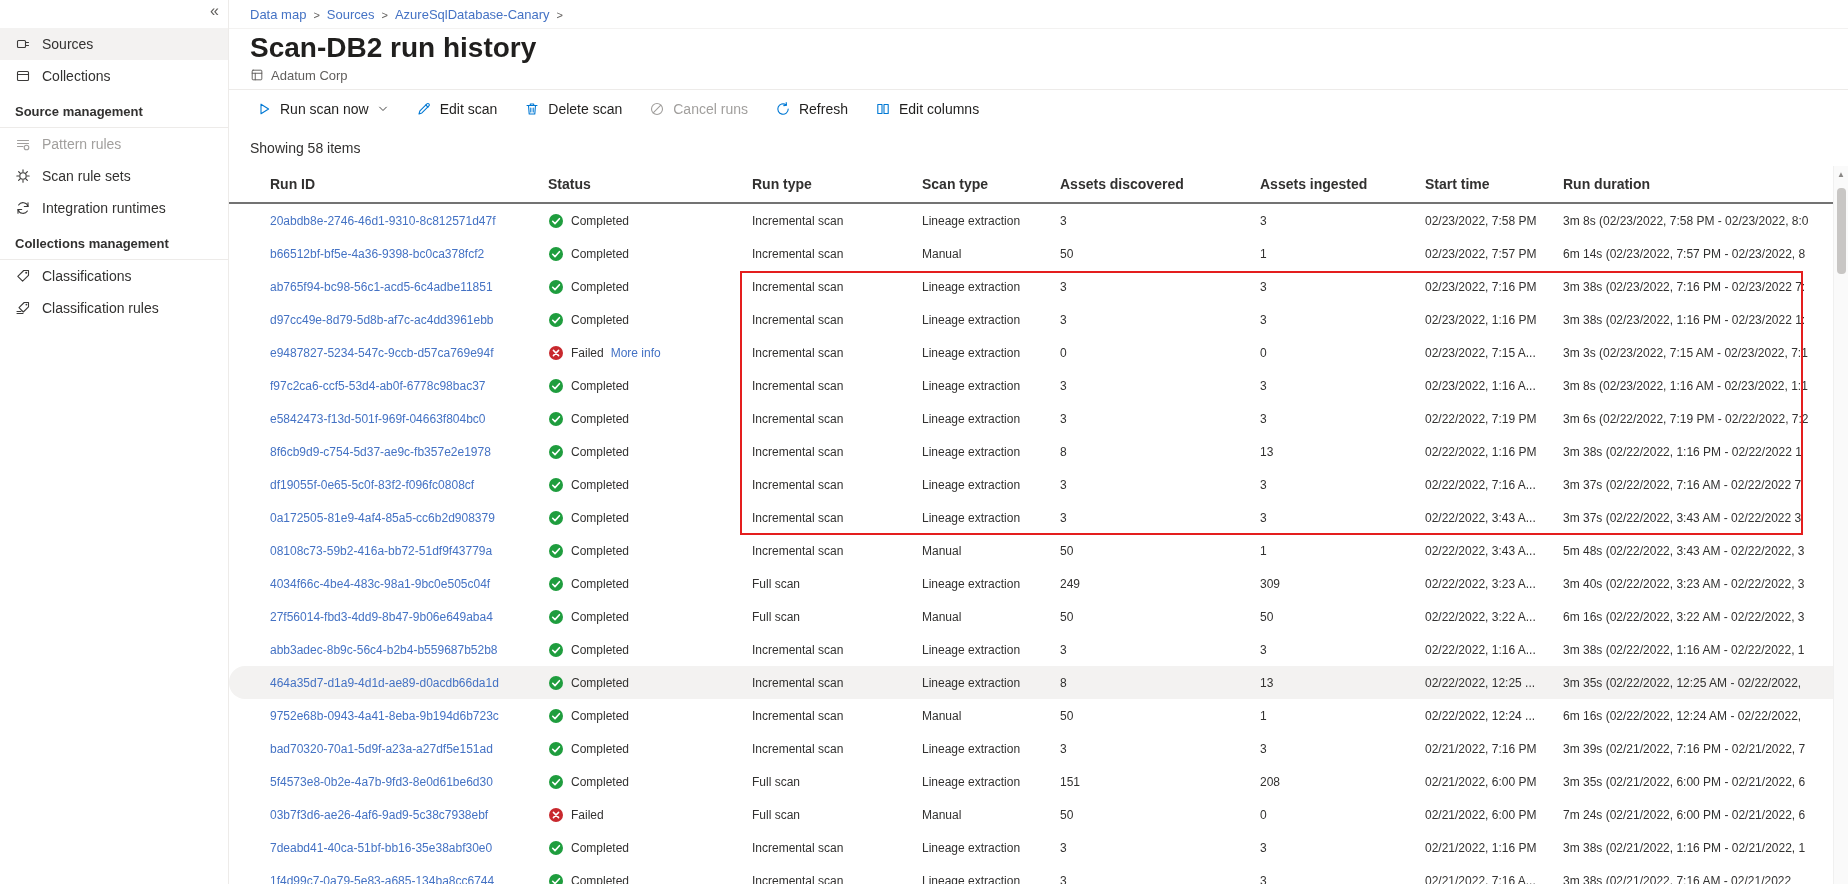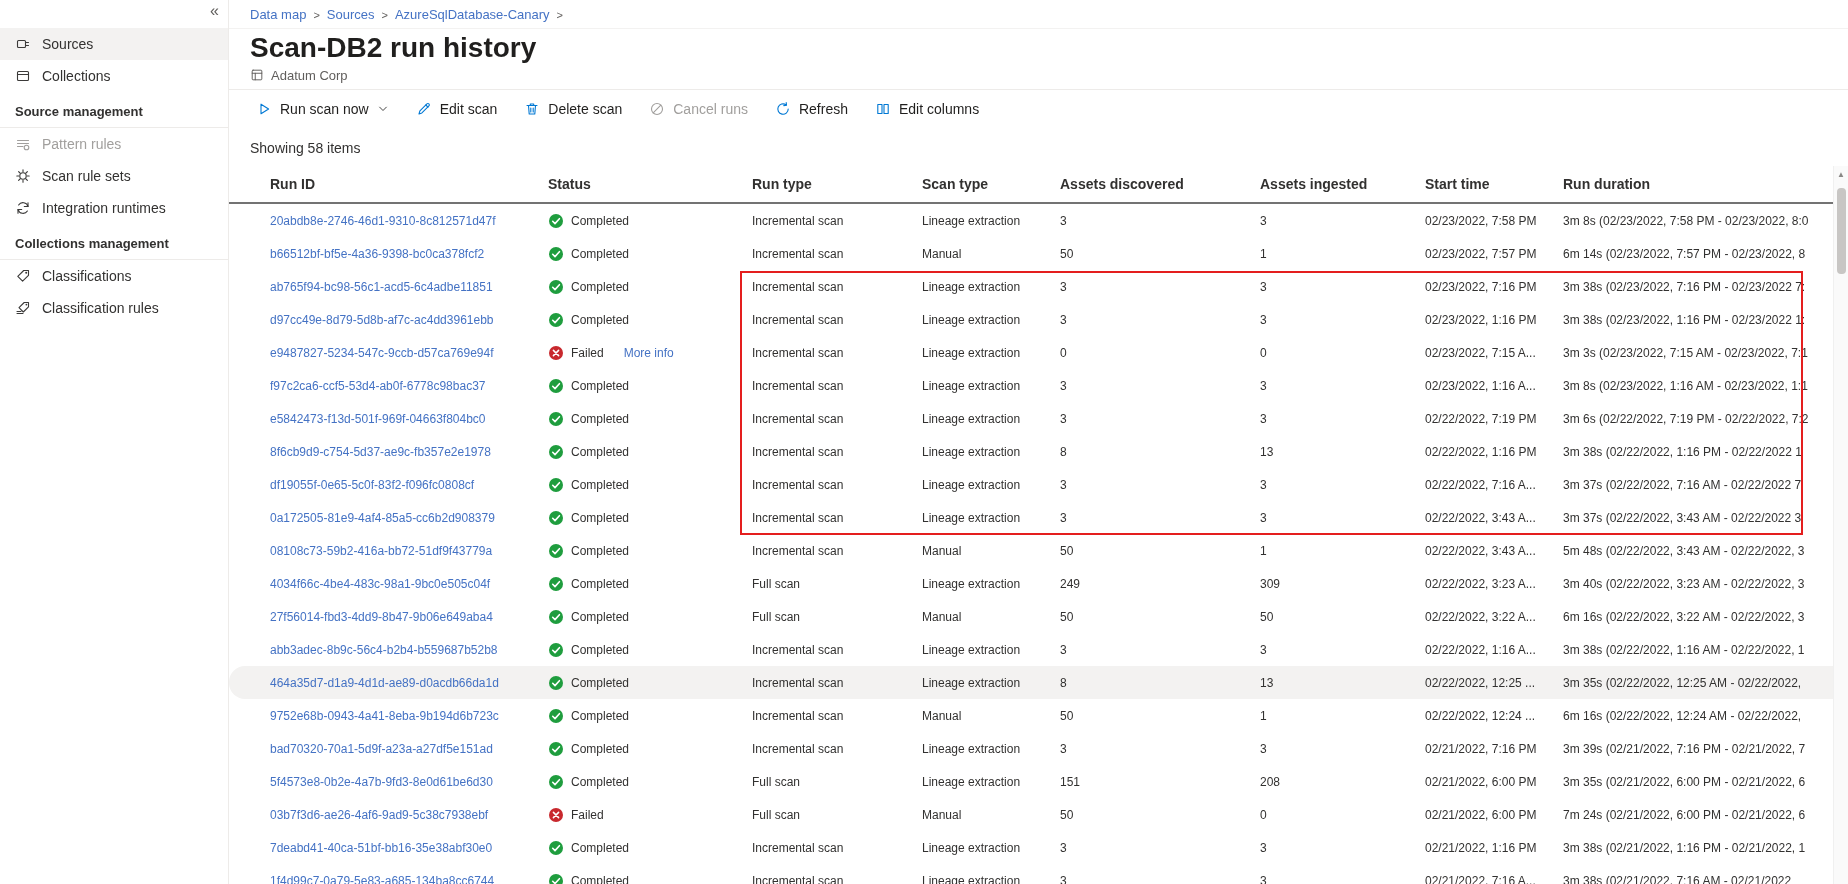--- a/index.html
+++ b/index.html
@@ -57,21 +57,21 @@
     padding-left:41px; align-items:center; }
   .thead { height:38px; border-bottom:2px solid #737373; }
   .th { font-size:14px; font-weight:700; white-space:nowrap; overflow:hidden;
     padding-right:12px; cursor:pointer; }
   .trow { height:33px; font-size:12px; }
   .trow.highlighted { background:var(--row-highlight);border-radius:16px; }
   .td { white-space:nowrap; overflow:hidden; padding-right:12px; }
   .td.duration { padding-right:0; }
   .runid { color:var(--link); text-decoration:none; cursor:pointer; }
   .status-cell { display:flex; align-items:center; gap:7px; }
-  .more-info { color:var(--link); text-decoration:none; cursor:pointer; margin-left:13px; }
+  .more-info { color:var(--link); text-decoration:none; cursor:pointer; margin-left:0; }
 
   .icon { display:inline-flex; }
   .icon svg { display:block; width:16px; height:16px; }
 
   
   .annotation-box { position:absolute; left:740px; top:271px; width:1063px; height:264px;
     border:2px solid var(--annotation); pointer-events:none; z-index:20; }
   .scrollbar { position:absolute; right:0; top:166px; bottom:0; width:15px;
     background:#fafafa; border-left:1px solid #f0f0f0; z-index:10; cursor:pointer; }
   .sb-up { height:16px; display:flex; align-items:center; justify-content:center;

